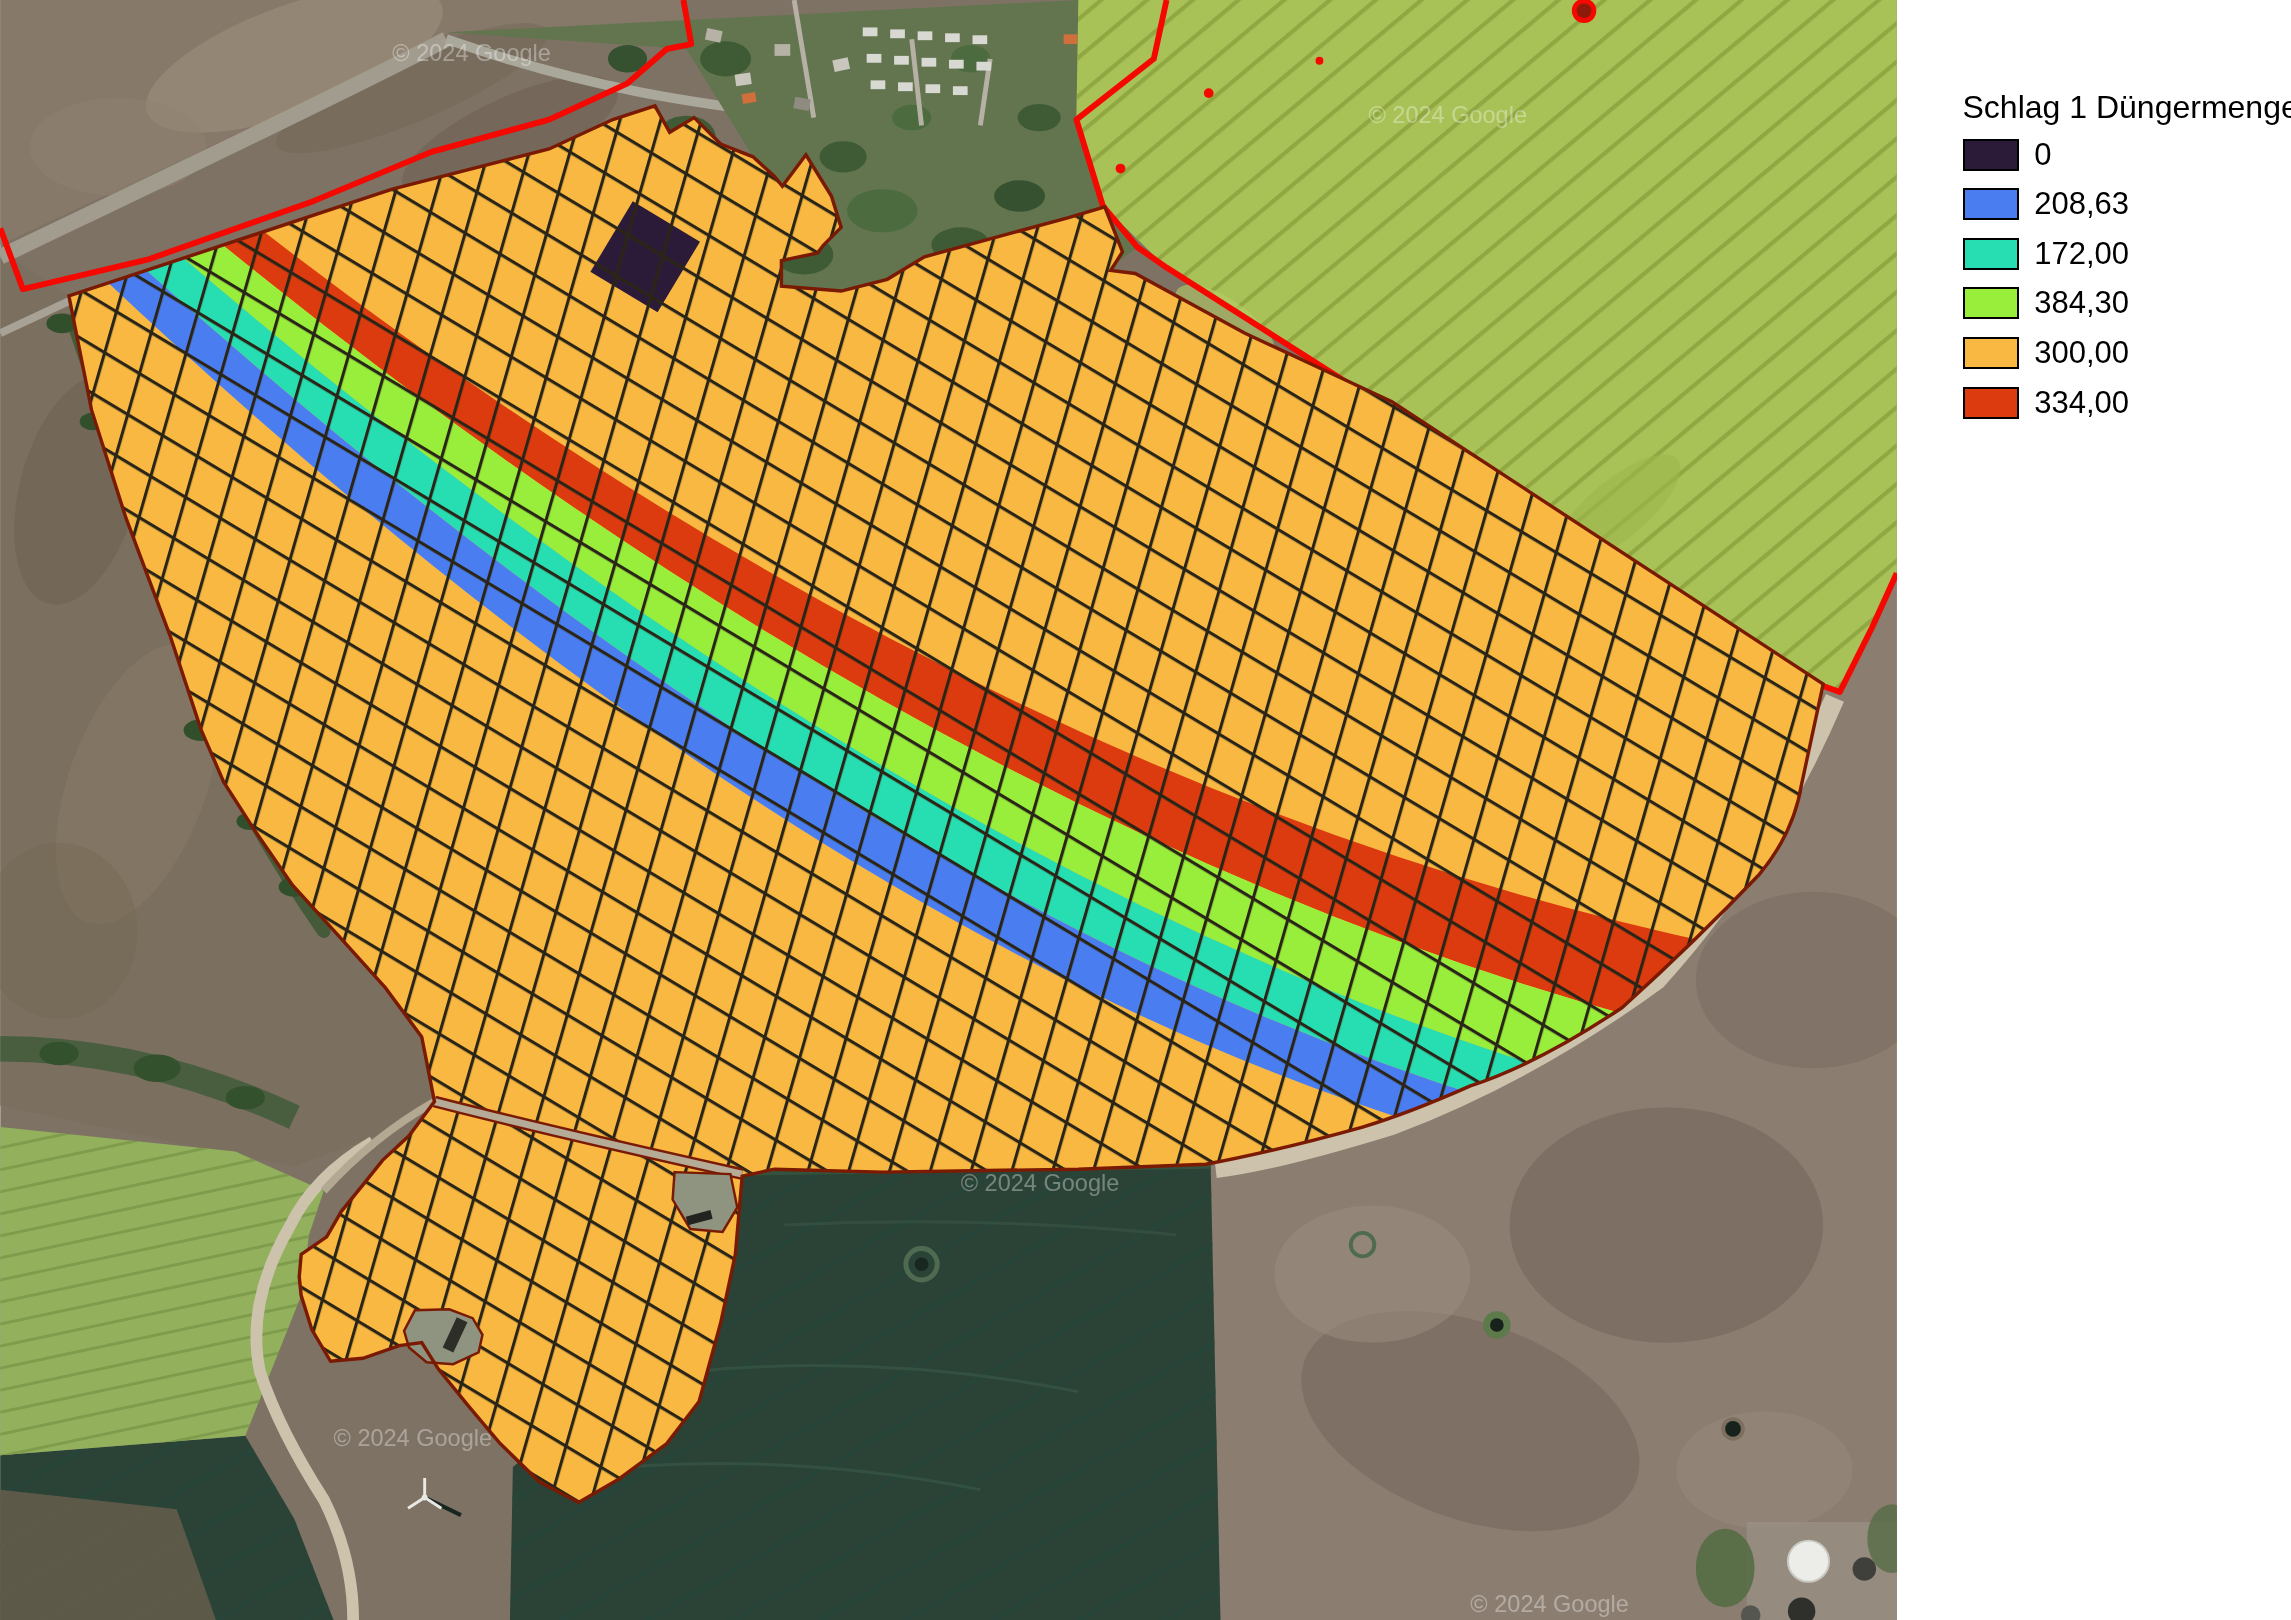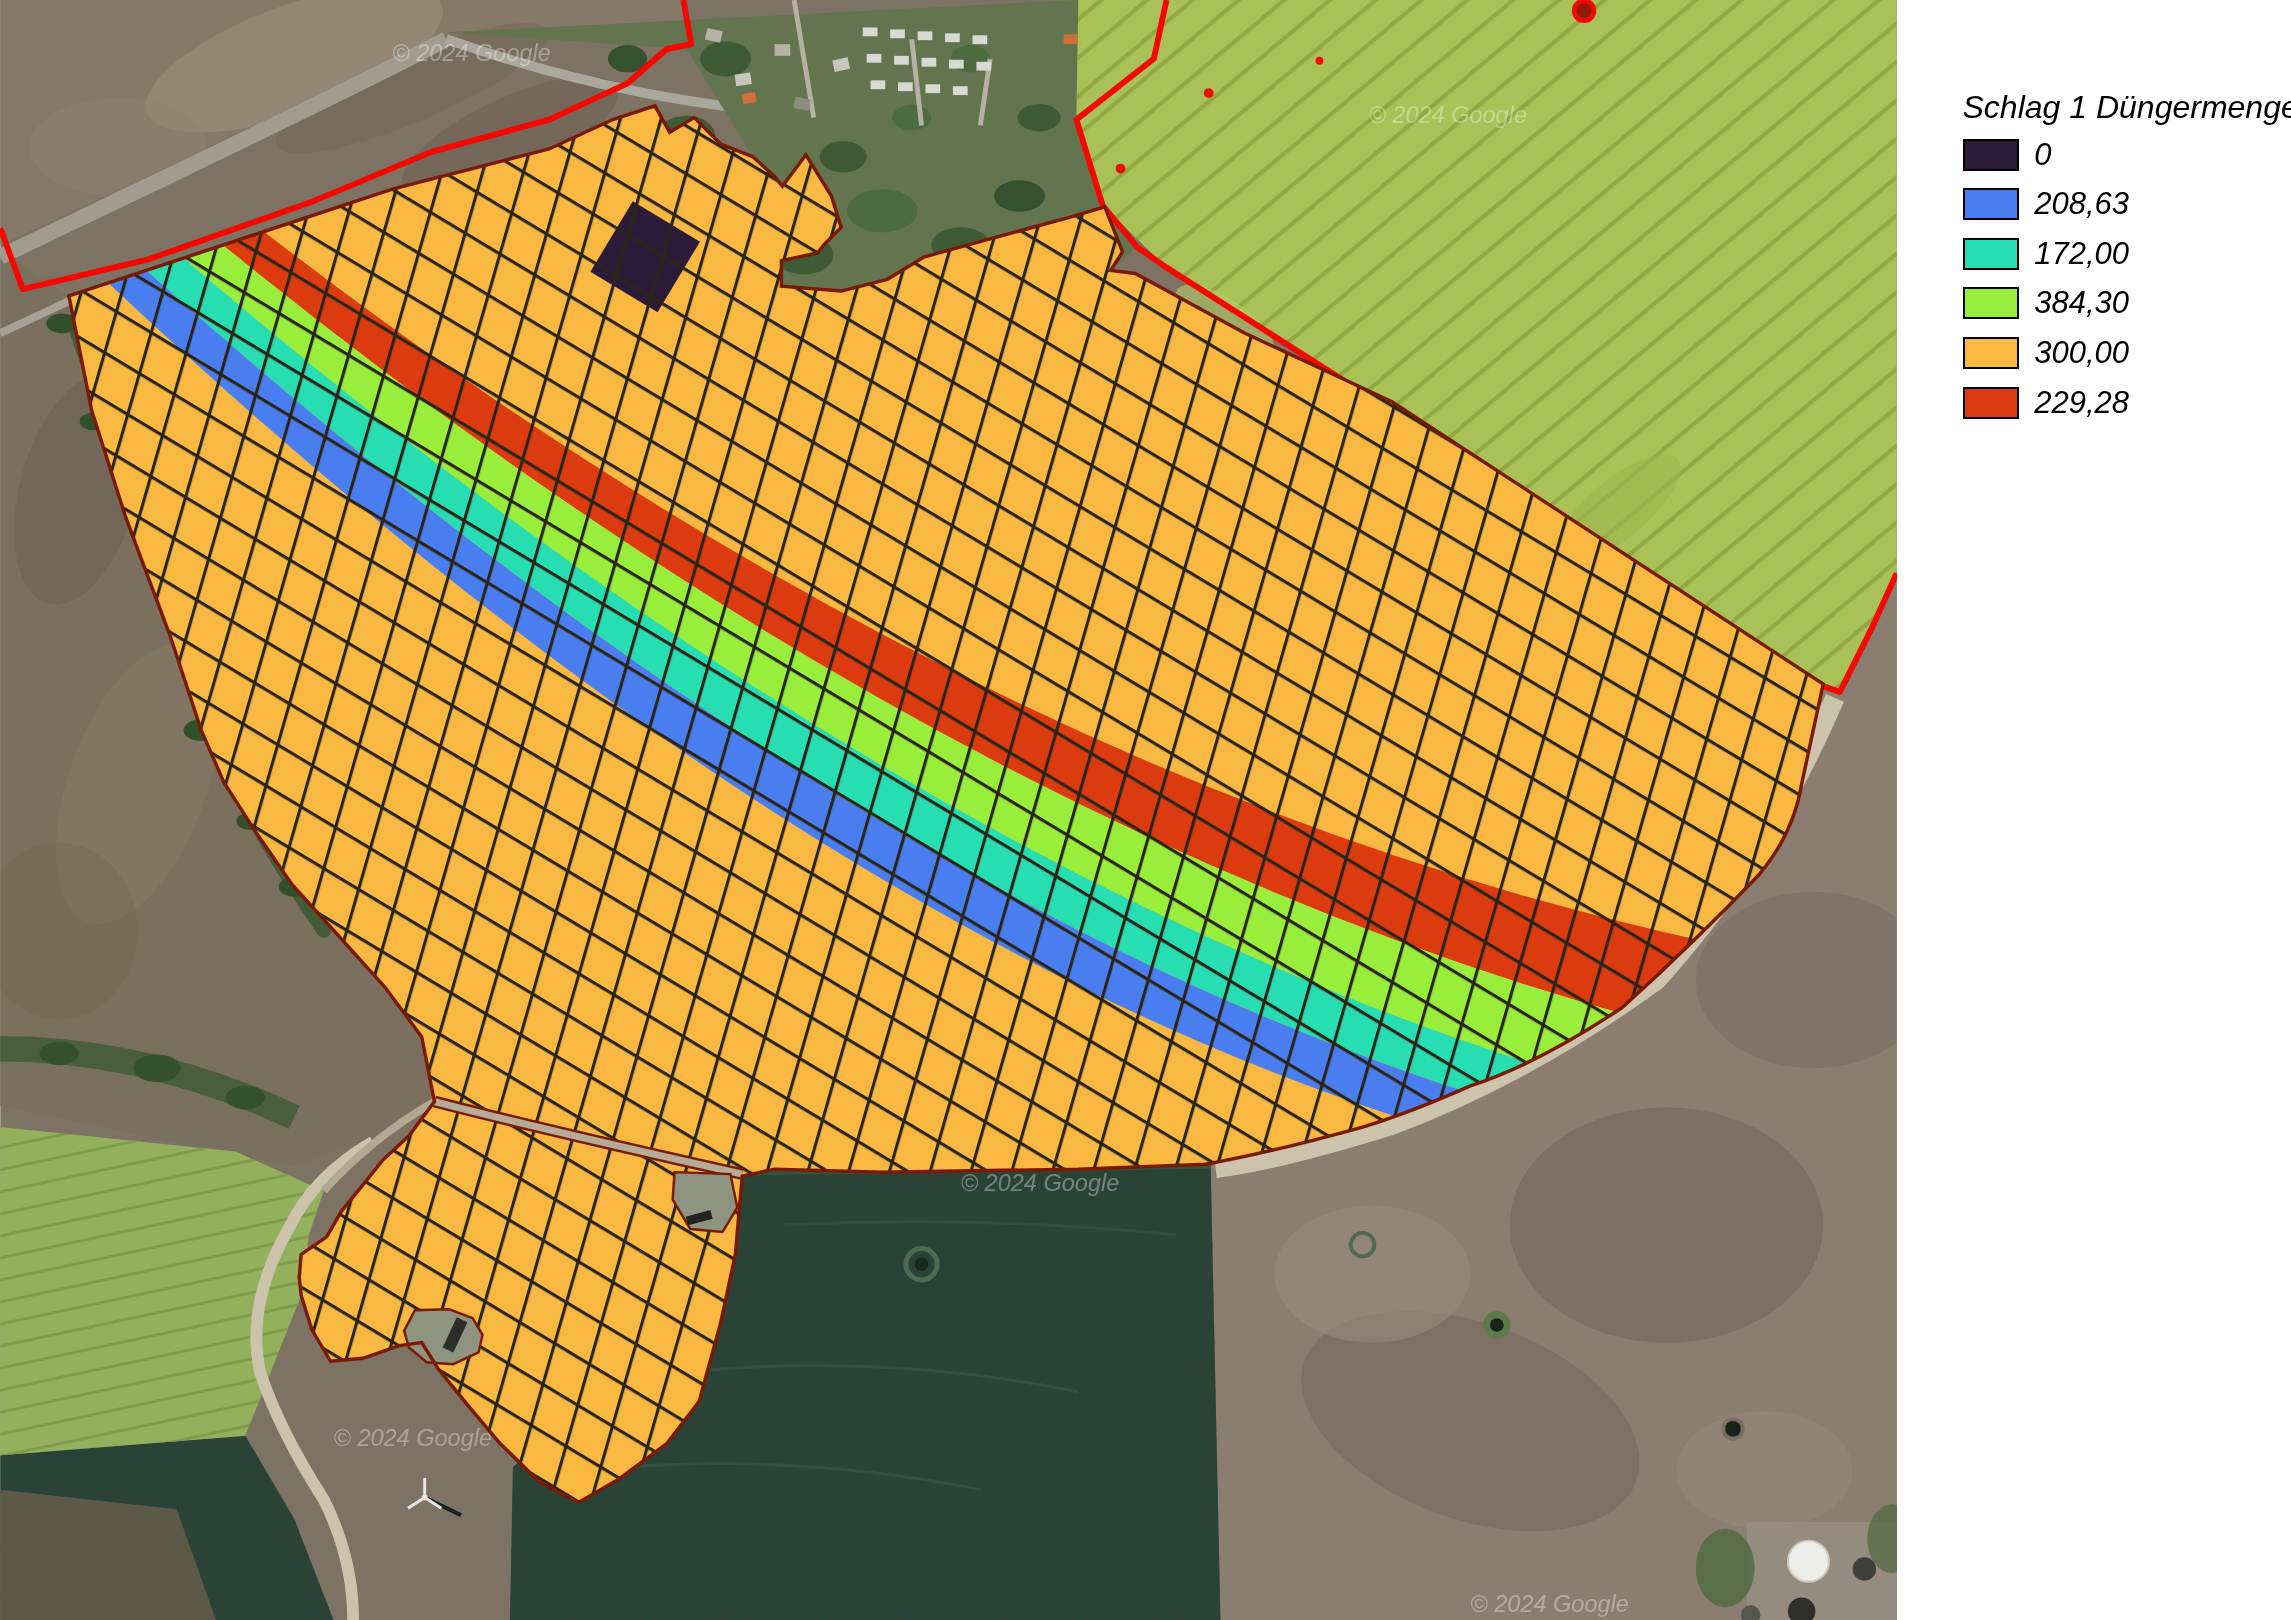--- a/index.html
+++ b/index.html
@@ -1,19 +1,18 @@
 <!DOCTYPE html>
 <html><head>
 <meta charset="utf-8">
 <style>
   html,body{margin:0;padding:0;background:#ffffff;}
   .stage{
     position:relative;width:2292px;height:1620px;overflow:hidden;background:#fff;
     font-family:"Liberation Sans", sans-serif;
-    font-style:italic;
   }
   .map-wrap{position:absolute;left:0;top:0;width:1897px;height:1620px;overflow:hidden;}
   .map-wrap svg{display:block;}
   .legend{
     position:absolute;left:1897px;top:0;width:395px;height:1620px;background:#ffffff;
     box-sizing:border-box;padding:90px 9.8px 0 22.5px;color:#000;margin-left:43px;
   }
   .legend-title{font-size:32px;line-height:35px;margin-bottom:13.7px;white-space:nowrap;}
   .legend-row{display:flex;align-items:center;margin-bottom:17.6px;height:32px;}
   .swatch{width:56px;height:32px;border:2px solid #000;box-sizing:border-box;flex:0 0 auto;}
@@ -280,17 +279,17 @@
     <div class="legend-row">
       <span class="swatch" style="background: rgb(152, 238, 59);"></span>
       <span class="legend-label">384,30</span>
     </div>
     <div class="legend-row">
       <span class="swatch" style="background: rgb(248, 184, 65);"></span>
       <span class="legend-label">300,00</span>
     </div>
     <div class="legend-row">
       <span class="swatch" style="background: rgb(219, 59, 14);"></span>
-      <span class="legend-label">229,28</span>
+      <span class="legend-label">334,00</span>
     </div>
   </div>
 </div>
 
 
 </body></html>

